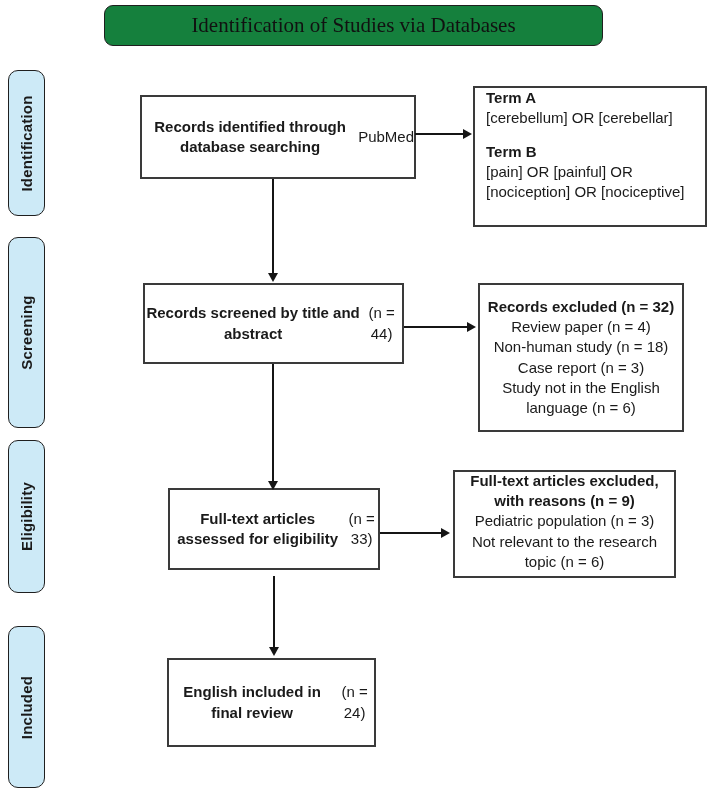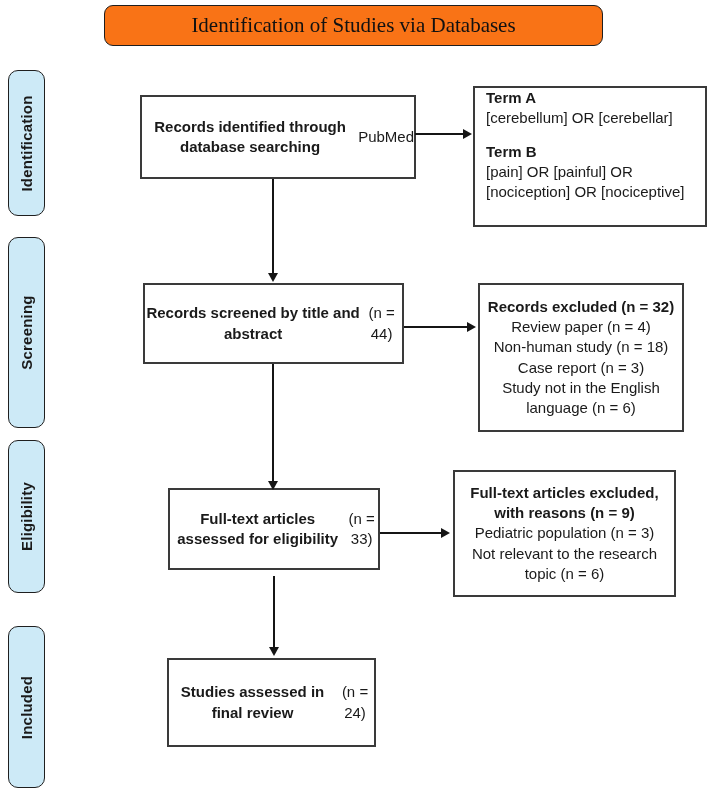--- a/index.html
+++ b/index.html
@@ -13,21 +13,21 @@
     width: 710px;
     height: 790px;
     background: #ffffff;
     overflow: hidden;
   }
   
   .title-banner {
     position: absolute;
     left: 104px; top: 5px;
     width: 497px; height: 39px;
-    background: #f97316;
+    background: #15803d;
     border: 1.5px solid #1f1f1f;
     border-radius: 9px;
     display: flex; align-items: center; justify-content: center;
     font-family: "Liberation Serif", serif;
     font-size: 21px;
     color: #111;
   }
   
   .stage {
     position: absolute;
@@ -80,23 +80,23 @@
     text-align: left;
   }
   .box-terms .group + .group { margin-top: 13px; }
   .box-rec-excluded {
     left: 478px; top: 283px; width: 206px; height: 149px;
     display: flex; flex-direction: column;
     align-items: center; justify-content: center;
     text-align: center; padding: 18px 6px;
   }
   .box-ft-excluded {
-    left: 453px; top: 470px; width: 223px; height: 127px;
+    left: 453px; top: 470px; width: 223px; height: 108px;
     display: flex; flex-direction: column;
-    align-items: center; justify-content: center;
+    align-items: center; justify-content: flex-end;
     text-align: center; padding: 4px 8px;
   }
   
   .arrow-v { position: absolute; width: 2px; background: #151515; }
   .arrow-v::after {
     content: ""; position: absolute; bottom: -9px; left: -4px;
     border-left: 5px solid transparent; border-right: 5px solid transparent;
     border-top: 9px solid #151515;
   }
   .arrow-h { position: absolute; height: 2px; background: #151515; }
@@ -143,21 +143,21 @@
     <span class="b">Records screened by title and abstract</span>
     <span class="n">(n = 44)</span>
   </div>
 
   <div class="fbox centered box-fulltext">
     <span class="b">Full-text articles assessed for eligibility</span>
     <span class="n">(n = 33)</span>
   </div>
 
   <div class="fbox centered box-included">
-    <span class="b">Studies assessed in final review</span>
+    <span class="b">English included in final review</span>
     <span class="n">(n = 24)</span>
   </div>
 
   <div class="fbox box-terms">
     <div class="group">
       <span class="b">Term A</span>
       <span class="n">[cerebellum] OR [cerebellar]</span>
     </div>
     <div class="group">
       <span class="b">Term B</span>

